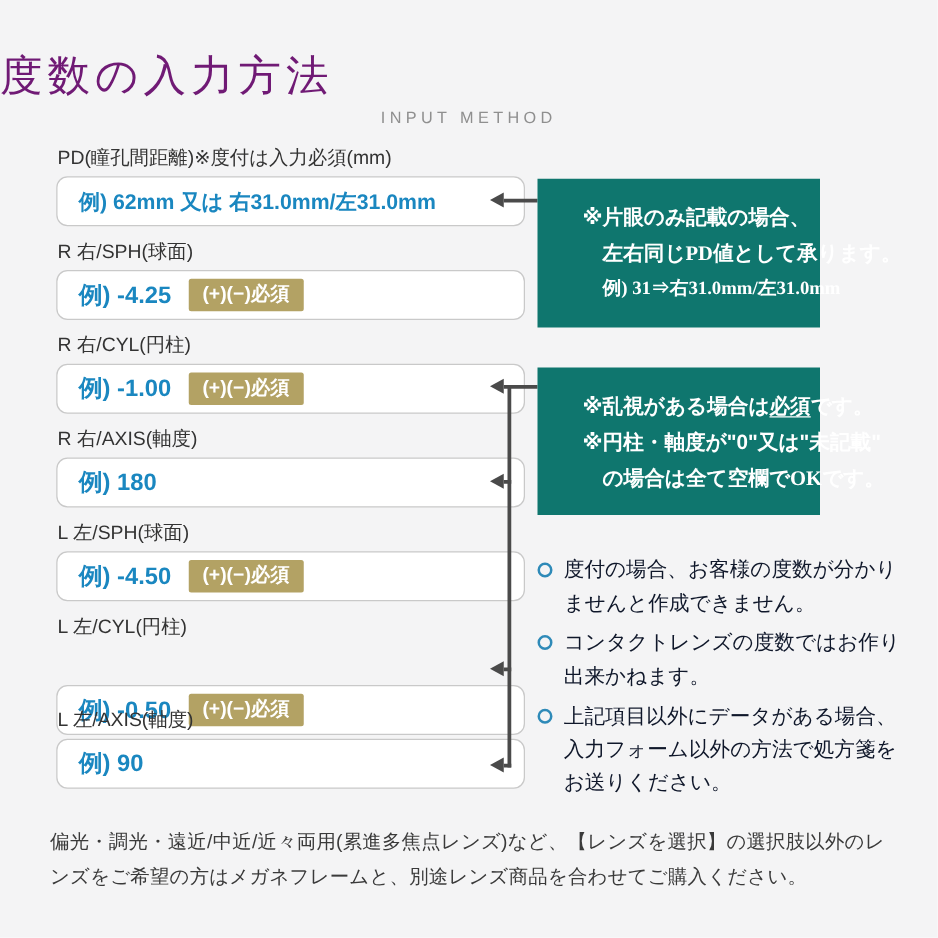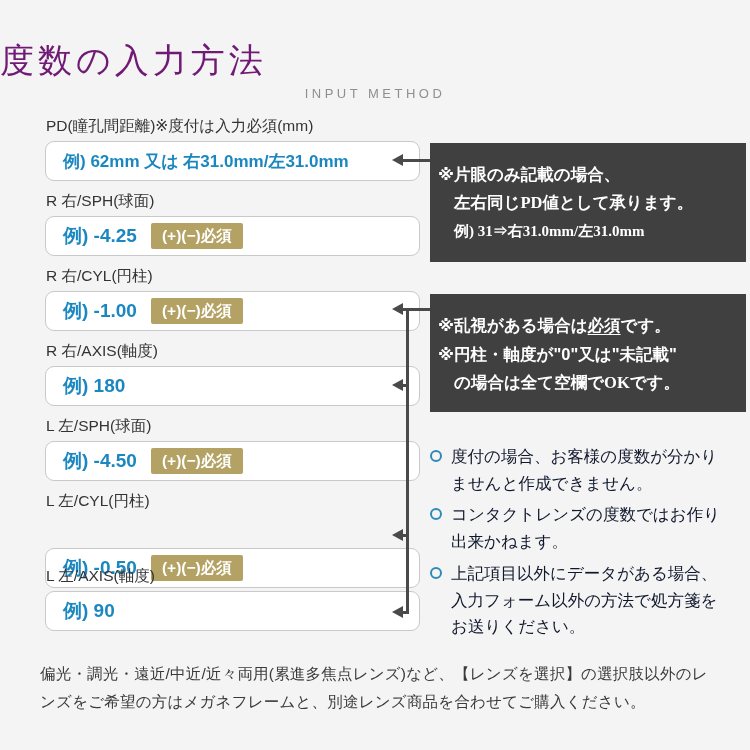--- a/index.html
+++ b/index.html
@@ -40,23 +40,23 @@
   
   .hline{position:absolute;height:3px;background:#4a4a4a;}
   .vline{position:absolute;width:3px;background:#4a4a4a;}
   .arrow-left{
     position:absolute;width:0;height:0;
     border-top:6px solid transparent;border-bottom:6px solid transparent;
     border-right:11px solid #4a4a4a;
   }
   
   .note-box{
-    position:absolute;left:430px;width:316px;box-sizing:border-box;
-    background:#404040;color:#fff;font-weight:bold;
-    padding:17px 10px 15px 8px;font-size:16.5px;line-height:1.75;
+    position:absolute;left:430px;width:226px;box-sizing:border-box;
+    background:#0f766e;color:#fff;font-weight:bold;
+    padding:17px 10px 15px 36px;font-size:16.5px;line-height:1.75;
   }
   .note-line{white-space:nowrap;}
   .note-line.indent{padding-left:16px;font-family:Liberation Serif, serif;}
   .note-line.small{font-size:15px;}
   .note-emph{text-decoration:underline;text-underline-offset:3px;}
   
   .bullet-list{position:absolute;left:430px;top:443px;width:300px;}
   .bullet-item{
     display:flex;align-items:flex-start;gap:9px;margin-bottom:5px;
     color:#0f172a;font-size:16.5px;font-weight:500;line-height:1.62;

